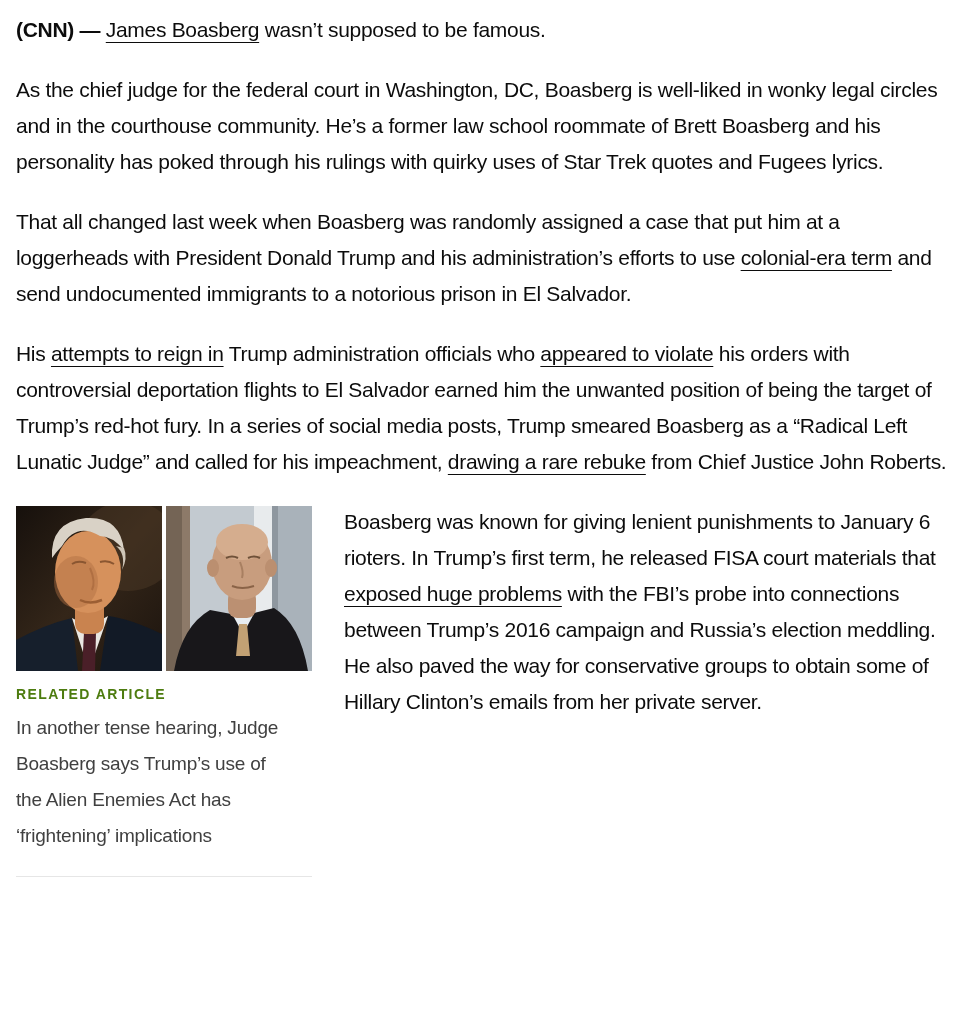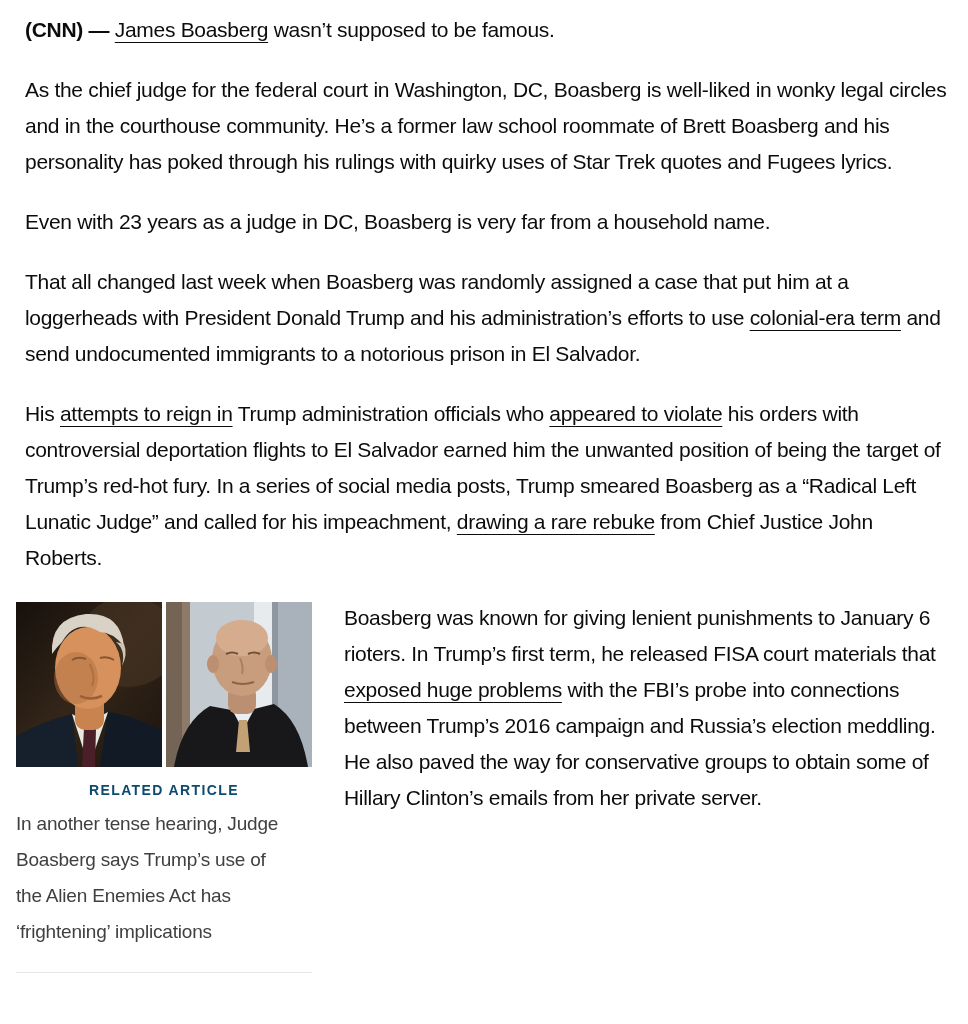--- a/index.html
+++ b/index.html
@@ -14,21 +14,21 @@
     font-family: "Liberation Sans", sans-serif;
     color: #0c0c0c;
   }
   .article {
     padding: 12px 16px 0 16px;
   }
   .para {
     font-size: 21px;
     line-height: 36px;
     letter-spacing: -0.3px;
-    margin: 0 0 24px 9px;
+    margin: 0 0 24px 0;
     color: #0c0c0c;
   }
   .src-label {
     font-weight: 700;
   }
   a.inline-link {
     color: inherit;
     text-decoration: underline;
     text-decoration-thickness: 1px;
     text-underline-offset: 5px;
@@ -48,23 +48,22 @@
   }
   .photo {
     width: 146px;
     height: 165px;
     display: block;
   }
   .related-label {
     font-size: 14px;
     font-weight: 700;
     letter-spacing: 1.4px;
-    color: #0c4a6e;
+    color: #4d7c0f;
     margin: 15px 0 8px 0;
-    text-align: center;
   }
   .related-title {
     font-size: 19px;
     line-height: 36px;
     color: #404040;
     letter-spacing: -0.2px;
     margin: 0 0 22px 0;
     padding-right: 20px;
   }
   .card-divider {
@@ -77,21 +76,20 @@
 <body>
 
 <div class="article">
 
   <p class="para">
     <span class="src-label">(CNN) — </span><a class="inline-link">James Boasberg</a><span> wasn’t supposed to be famous.</span>
   </p>
 
   <p class="para">As the chief judge for the federal court in Washington, DC, Boasberg is well-liked in wonky legal circles and in the courthouse community. He’s a former law school roommate of Brett Boasberg and his personality has poked through his rulings with quirky uses of Star Trek quotes and Fugees lyrics.</p>
 
-  <p class="para">Even with 23 years as a judge in DC, Boasberg is very far from a household name.</p>
 
   <p class="para">
     <span>That all changed last week when Boasberg was randomly assigned a case that put him at a loggerheads with President Donald Trump and his administration’s efforts to use </span><a class="inline-link">colonial-era term</a><span> and send undocumented immigrants to a notorious prison in El Salvador.</span>
   </p>
 
   <p class="para">
     <span>His </span><a class="inline-link">attempts to reign in</a><span> Trump administration officials who </span><a class="inline-link">appeared to violate</a><span> his orders with controversial deportation flights to El Salvador earned him the unwanted position of being the target of Trump’s red-hot fury. In a series of social media posts, Trump smeared Boasberg as a “Radical Left Lunatic Judge” and called for his impeachment, </span><a class="inline-link">drawing a rare rebuke</a><span> from Chief Justice John Roberts.</span>
   </p>
 
   <div class="related-card">

